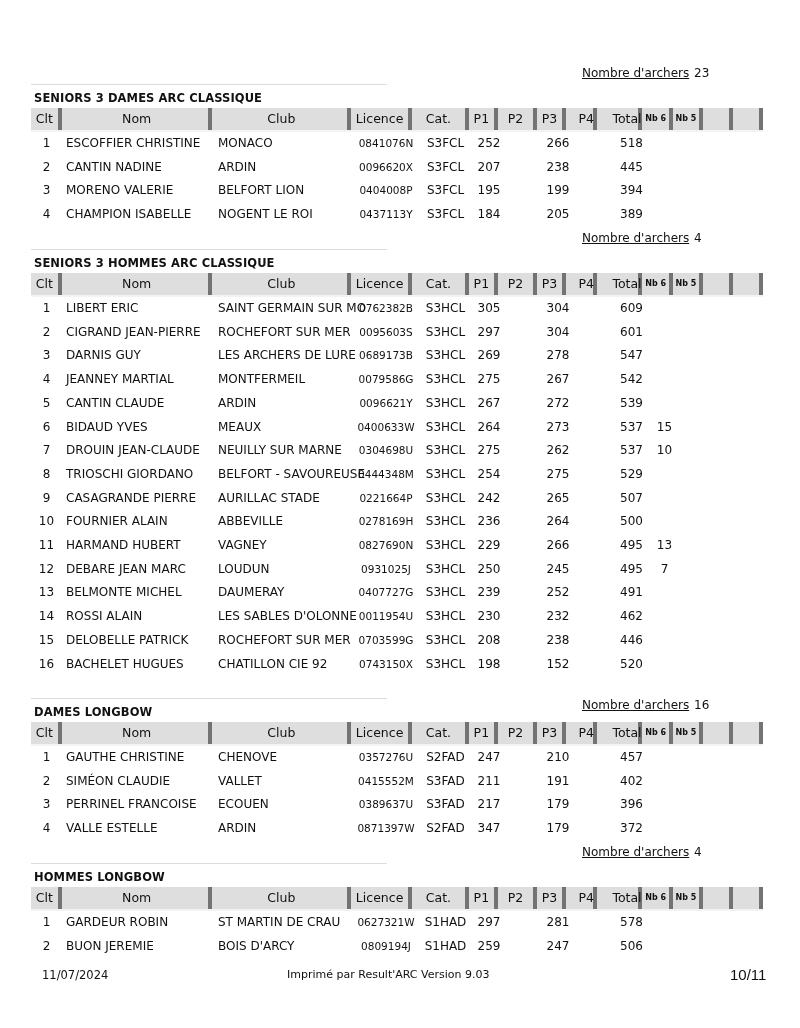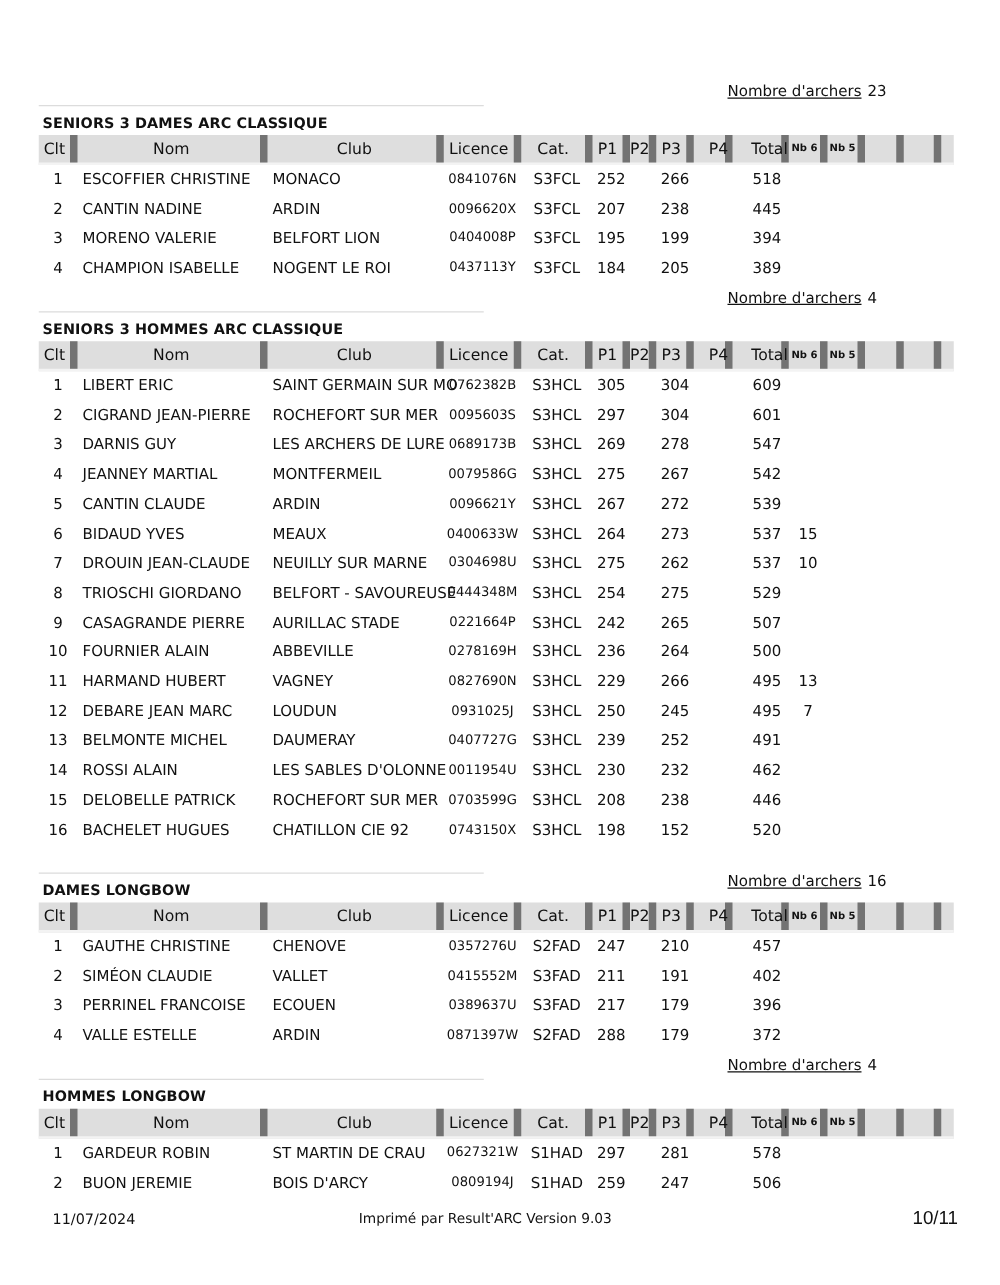--- a/index.html
+++ b/index.html
@@ -19,32 +19,32 @@
   }
   .sec-title {
     position: absolute; left: 3px; top: 7px; font-size: 11.5px; font-weight: bold; letter-spacing: 0.1px;
   }
   .hdr {
     position: absolute; left: 0; top: 24px; height: 22px; width: 732px;
     background: #dedede; border-bottom: 2px solid #f3f3f3; display: flex;
   }
   .hdr > div {
     height: 22px; line-height: 22px; text-align: center; font-size: 12.5px;
-    border-right: 6px solid #737373; box-sizing: border-box;
+    border-right: 4px solid #737373; box-sizing: border-box;
   }
   .hdr > div.small { font-size: 8px; font-weight: bold; }
   .row { position: absolute; left: 0; height: 23.7px; display: flex; width: 732px; }
   .row > div { height: 23.7px; line-height: 23.7px; font-size: 12px; white-space: nowrap; box-sizing: border-box; }
   .c-clt { width: 31px; text-align: center; }
   .c-nom { width: 152px; padding-left: 4px; }
   .c-club { width: 141px; padding-left: 4px; }
   .c-lic { width: 62px; text-align: center; font-size: 10.5px !important; }
   .c-cat { width: 57px; text-align: center; }
   .c-p1 { width: 30px; text-align: center; }
-  .c-p2 { width: 21px; text-align: center; }
+  .c-p2 { width: 39px; text-align: center; }
   .c-p3 { width: 30px; text-align: center; }
   .c-p4 { width: 31px; text-align: center; padding-left: 12px; }
   .c-tot { width: 45px; text-align: right; padding-right: 6px; padding-left: 15px; }
   .c-nb6 { width: 31px; text-align: center; }
   .c-nb5 { width: 30px; text-align: center; }
   .c-x1 { width: 31px; }
   .c-x2 { width: 30px; }
   .hdr .c-nom, .hdr .c-club { padding-left: 4px; text-align: center; }
   .hdr .c-tot { text-align: center; padding-right: 0; }
   .hdr .c-lic { font-size: 12.5px !important; }
@@ -451,21 +451,21 @@
         <div class="c-tot">396</div>
         <div class="c-nb6"></div>
         <div class="c-nb5"></div>
       </div>
       <div class="row" style="top: 119.1px;">
         <div class="c-clt">4</div>
         <div class="c-nom">VALLE ESTELLE</div>
         <div class="c-club">ARDIN</div>
         <div class="c-lic">0871397W</div>
         <div class="c-cat">S2FAD</div>
-        <div class="c-p1">288</div>
+        <div class="c-p1">347</div>
         <div class="c-p2"></div>
         <div class="c-p3">179</div>
         <div class="c-p4"></div>
         <div class="c-tot">372</div>
         <div class="c-nb6"></div>
         <div class="c-nb5"></div>
       </div>
     </div>
 
   <div class="count-line" style="top:845px">

